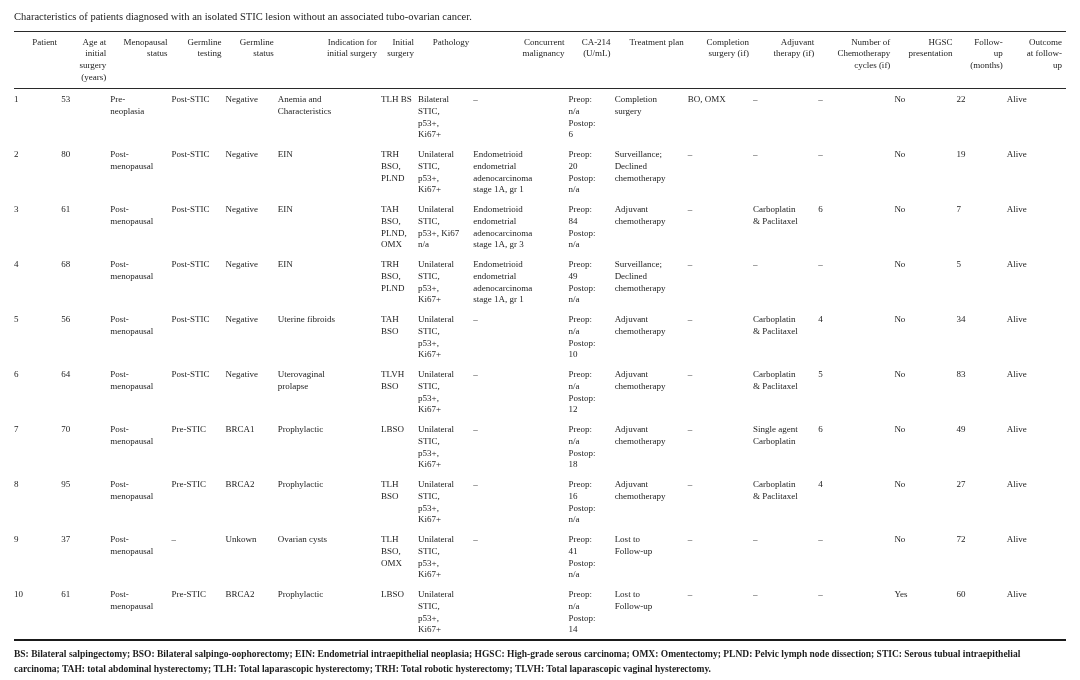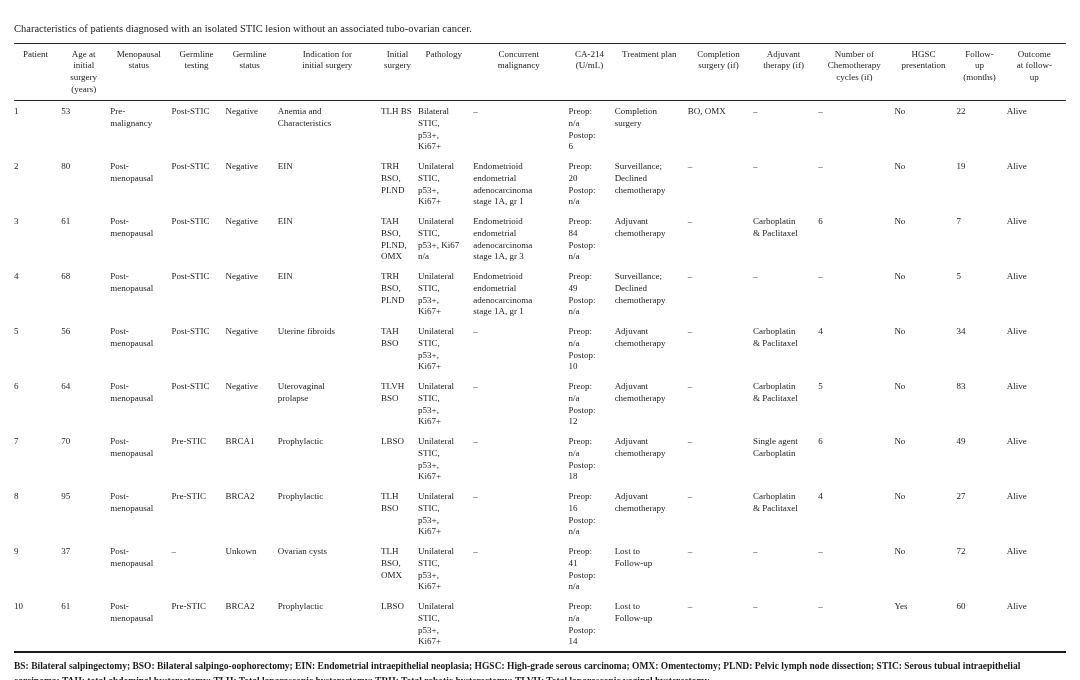--- a/index.html
+++ b/index.html
@@ -18,33 +18,33 @@
     padding: 6px 14px 0 14px;
   }
   .table-title {
     font-weight: bold;
     font-size: 11px;
     line-height: 1.2;
   }
   .table-caption {
     font-size: 10.5px;
     line-height: 1.3;
-    margin-top: 16px;
+    margin-top: 4px;
     padding-bottom: 7px;
   }
   table.data-table {
     border-collapse: collapse;
     table-layout: fixed;
     width: 1052px;
     border-top: 1px solid #2a2a2a;
     border-bottom: 2px solid #1a1a1a;
   }
   table.data-table thead th {
     font-weight: normal;
-    text-align: center;
+    text-align: right;
     vertical-align: top;
     font-size: 9px;
     line-height: 1.3;
     padding: 5px 4px 5px 0;
     border-bottom: 1.2px solid #2a2a2a;
     white-space: pre-line;
   }
   table.data-table tbody td {
     text-align: left;
     vertical-align: top;
@@ -127,21 +127,21 @@
           <th>Outcome
 at follow-
 up</th>
         </tr>
     </thead>
     <tbody>
         <tr>
           <td>1</td>
           <td>53</td>
           <td>Pre-
-malignancy</td>
+neoplasia</td>
           <td>Post-STIC</td>
           <td>Negative</td>
           <td>Anemia and
 Characteristics</td>
           <td>TLH BS</td>
           <td>Bilateral
 STIC,
 p53+,
 Ki67+</td>
           <td>–</td>

